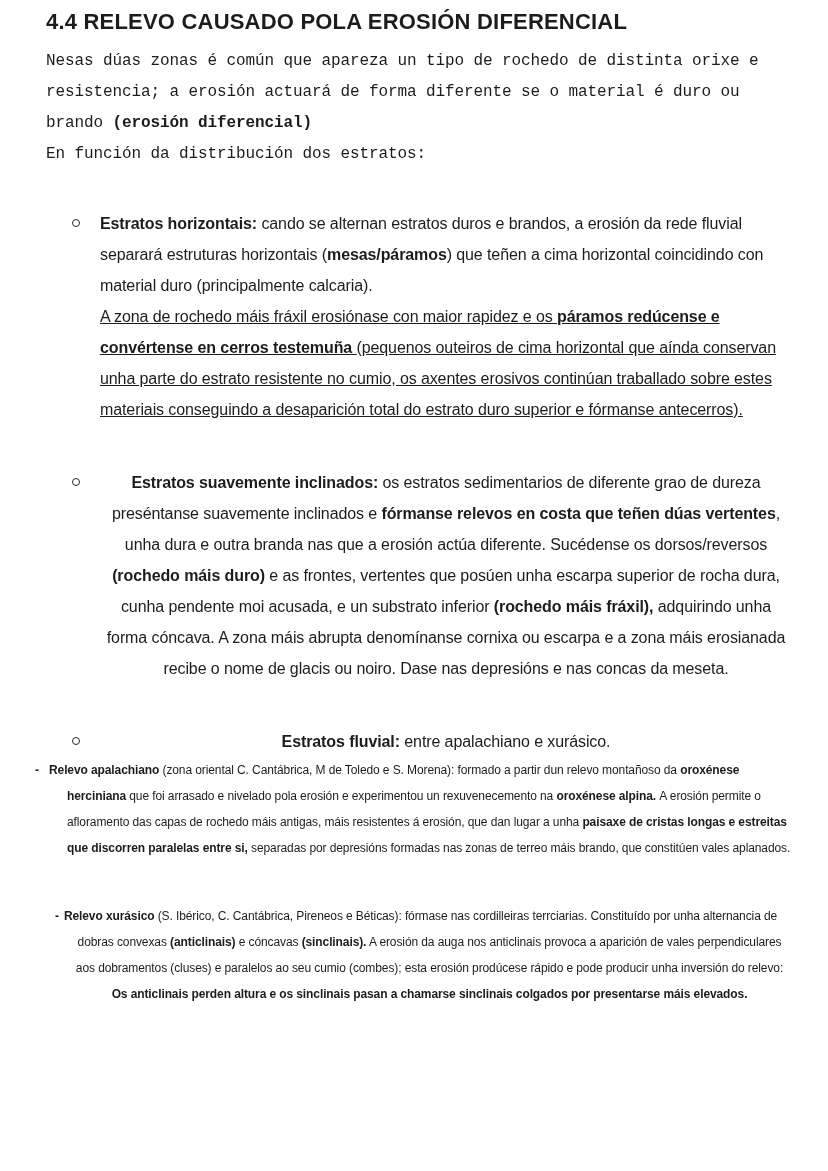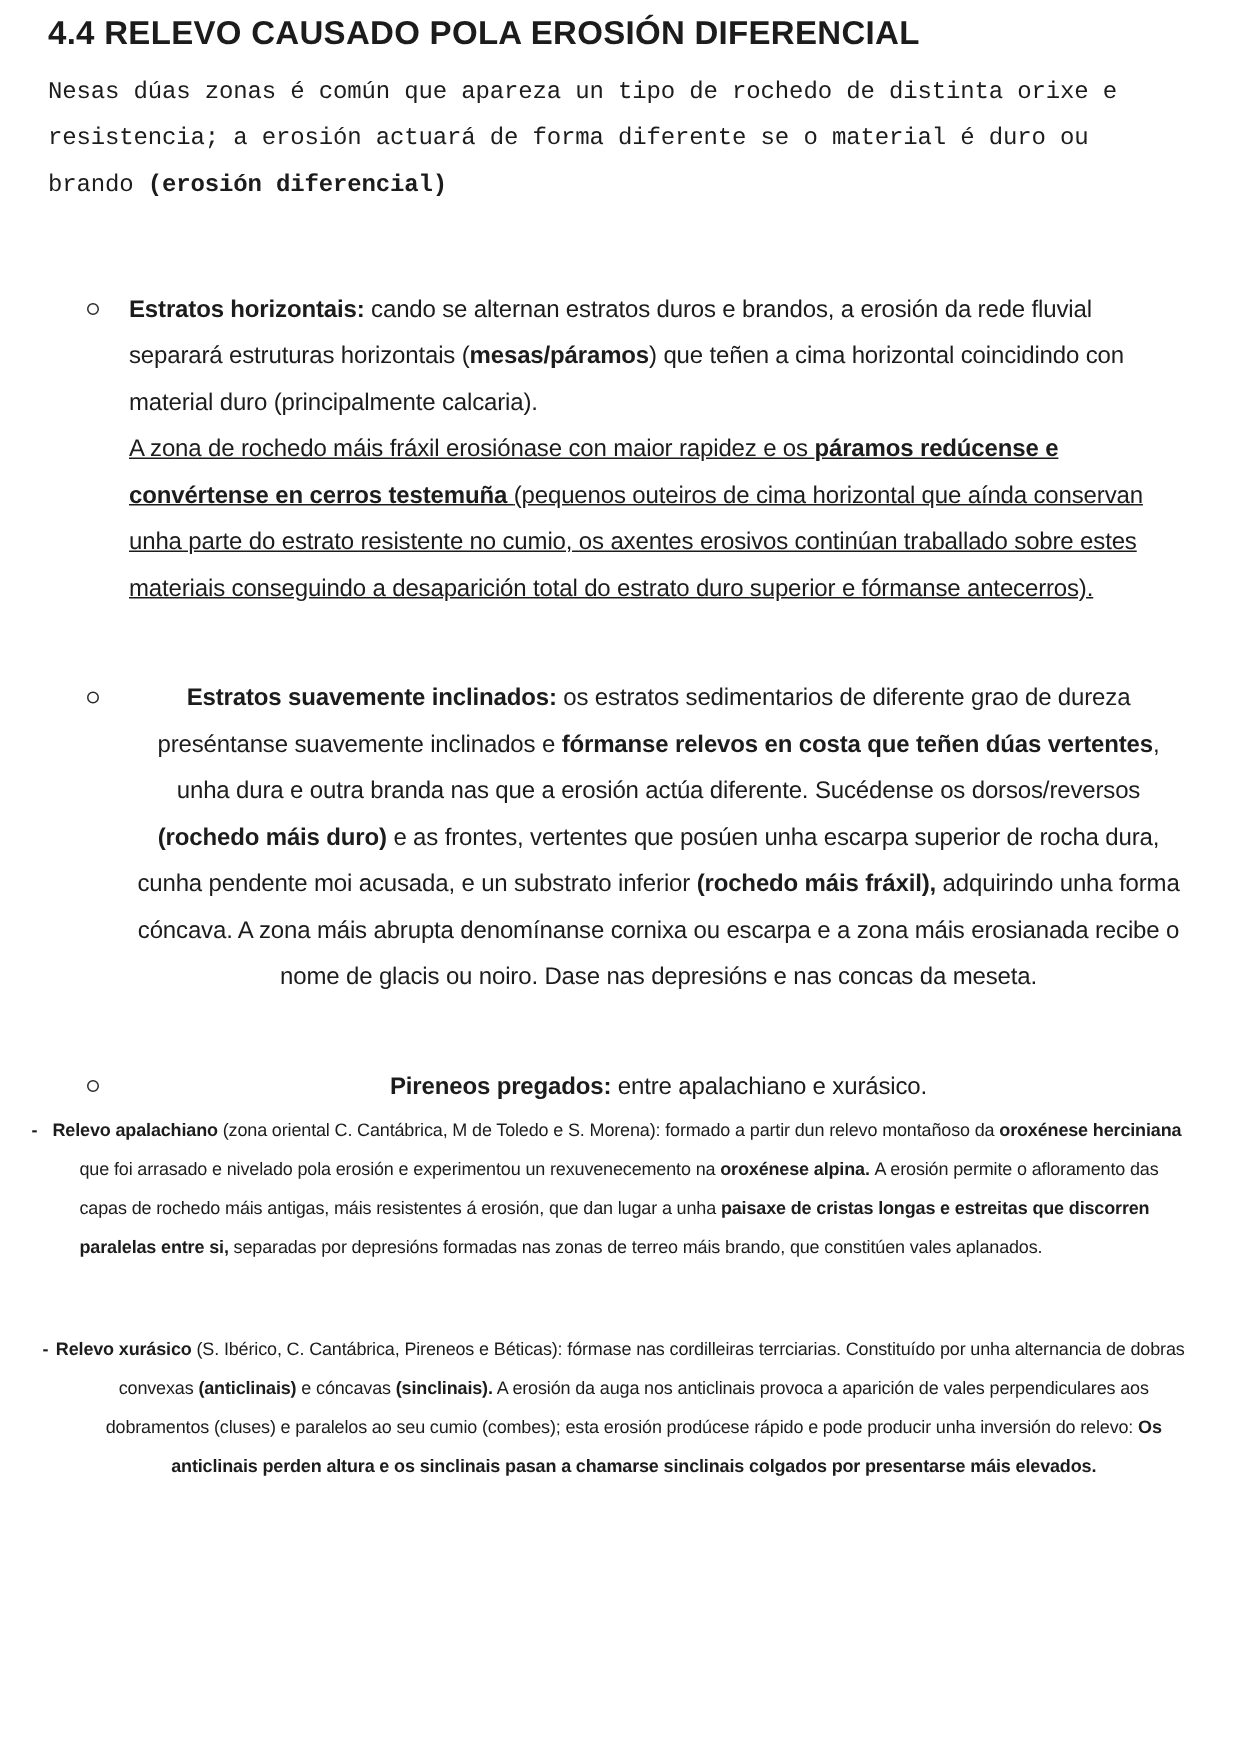--- a/index.html
+++ b/index.html
@@ -11,21 +11,21 @@
     width: 828px;
     height: 1171px;
     font-family: "Liberation Sans", sans-serif;
     color: #1c1c1c;
     overflow: hidden;
   }
   .page {
     box-sizing: border-box;
     width: 828px;
     height: 1171px;
-    padding: 8px 36px 0 32px;
+    padding: 8px 36px 0 46px;
   }
   .doc-title {
     font-size: 22px;
     font-weight: 700;
     letter-spacing: 0.2px;
     margin: 0 0 10px 0;
     line-height: 28px;
   }
   .para {
     font-size: 16px;
@@ -71,48 +71,49 @@
     line-height: 26px;
     letter-spacing: -0.1px;
   }
   .dash-marker {
     display: inline-block;
     text-indent: 0;
     width: 14px;
     font-weight: 700;
   }
 
-  .mt-section { margin-top: 52px; }
+  .mt-section { margin-top: 38px; }
   .mt-section2 { margin-top: 42px; text-align: center; }
 </style>
 </head>
 <body>
 
 <div class="page">
 
   <h1 class="doc-title">4.4 RELEVO CAUSADO POLA EROSIÓN DIFERENCIAL</h1>
 
   <p class="para"><span>Nesas dúas zonas é común que apareza un tipo de rochedo de distinta orixe e resistencia; a erosión actuará de forma diferente se o material é duro ou brando </span><strong>(erosión diferencial)</strong></p>
 
+  <p class="para">En función da distribución dos estratos:</p>
 
   <div class="bullet mt-section">
     <span class="bullet-marker"></span>
     <span><strong>Estratos horizontais: </strong><span>cando se alternan estratos duros e brandos, a erosión da rede fluvial separará estruturas horizontais (</span><strong>mesas/páramos</strong><span>) que teñen a cima horizontal coincidindo con material duro (principalmente calcaria).</span></span>
   </div>
 
   <div class="bullet-cont"><span>A zona de rochedo máis fráxil erosiónase con maior rapidez e os </span><strong>páramos redúcense e convértense en cerros testemuña </strong><span>(pequenos outeiros de cima horizontal que aínda conservan unha parte do estrato resistente no cumio, os axentes erosivos continúan traballado sobre estes materiais conseguindo a desaparición total do estrato duro superior e fórmanse antecerros).</span></div>
 
   <div class="bullet mt-section2">
     <span class="bullet-marker"></span>
     <span><strong>Estratos suavemente inclinados: </strong><span>os estratos sedimentarios de diferente grao de dureza preséntanse suavemente inclinados e </span><strong>fórmanse relevos en costa que teñen dúas vertentes</strong><span>, unha dura e outra branda nas que a erosión actúa diferente. Sucédense os dorsos/reversos </span><strong>(rochedo máis duro)</strong><span> e as frontes, vertentes que posúen unha escarpa superior de rocha dura, cunha pendente moi acusada, e un substrato inferior </span><strong>(rochedo máis fráxil),</strong><span> adquirindo unha forma cóncava. A zona máis abrupta denomínanse cornixa ou escarpa e a zona máis erosianada recibe o nome de glacis ou noiro. Dase nas depresións e nas concas da meseta.</span></span>
   </div>
 
   <div class="bullet mt-section2">
     <span class="bullet-marker"></span>
-    <span><strong>Pireneos pregados: </strong><span>entre apalachiano e xurásico.</span></span>
+    <span><strong>Estratos fluvial: </strong><span>entre apalachiano e xurásico.</span></span>
   </div>
 
   <div class="dash-item">
     <span class="dash-marker">-</span><span><strong>Relevo apalachiano </strong><span>(zona oriental C. Cantábrica, M de Toledo e S. Morena): formado a partir dun relevo montañoso da </span><strong>oroxénese herciniana </strong><span>que foi arrasado e nivelado pola erosión e experimentou un rexuvenecemento na </span><strong>oroxénese alpina. </strong><span>A erosión permite o afloramento das capas de rochedo máis antigas, máis resistentes á erosión, que dan lugar a unha </span><strong>paisaxe de cristas longas e estreitas que discorren paralelas entre si,</strong><span> separadas por depresións formadas nas zonas de terreo máis brando, que constitúen vales aplanados.</span></span>
   </div>
 
   <div class="dash-item mt-section2">
     <span class="dash-marker">-</span><span><strong>Relevo xurásico </strong><span>(S. Ibérico, C. Cantábrica, Pireneos e Béticas): fórmase nas cordilleiras terrciarias. Constituído por unha alternancia de dobras convexas </span><strong>(anticlinais)</strong><span> e cóncavas </span><strong>(sinclinais).</strong><span> A erosión da auga nos anticlinais provoca a aparición de vales perpendiculares aos dobramentos (cluses) e paralelos ao seu cumio (combes); esta erosión prodúcese rápido e pode producir unha inversión do relevo: </span><strong>Os anticlinais perden altura e os sinclinais pasan a chamarse sinclinais colgados por presentarse máis elevados.</strong></span>
   </div>
 

